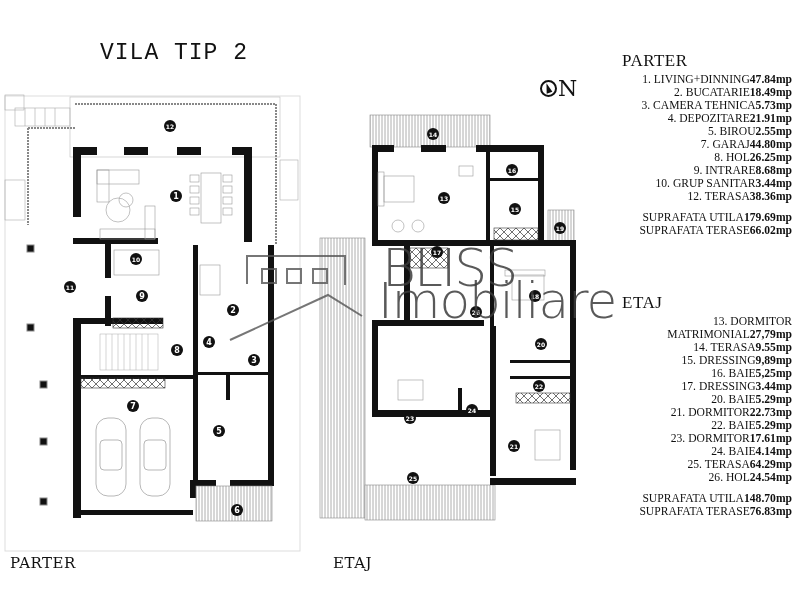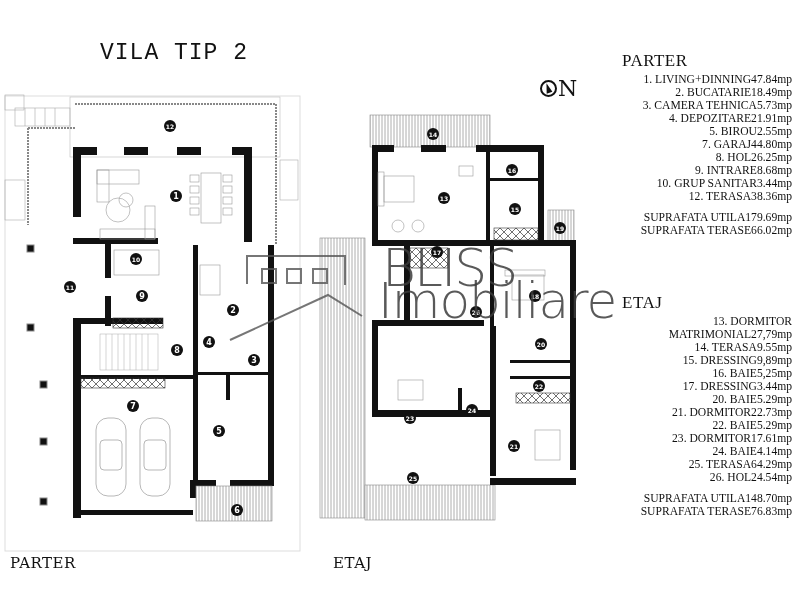--- a/index.html
+++ b/index.html
@@ -7,21 +7,21 @@
          font-family: "DejaVu Serif", "Liberation Serif", serif; color: #111; }
   .title { position: absolute; left: 100px; top: 40px; font-size: 23px; letter-spacing: 1px; font-family: Liberation Mono, monospace; }
   .north { position: absolute; left: 540px; top: 76px; font-size: 22px; display: flex; align-items: center; gap: 1px; }
   .north .ring { width: 17px; height: 17px; border: 2.5px solid #111; border-radius: 50%; position: relative; box-sizing: border-box; }
   .north .ring::after { content: ""; position: absolute; left: 3px; top: 1px; border-left: 3px solid transparent; border-right: 3px solid transparent; border-bottom: 10px solid #111; transform: rotate(-18deg); }
   .plan-label { position: absolute; font-size: 15px; letter-spacing: 0.5px; }
   svg.plan { position: absolute; left: 0; top: 0; }
   .legend { position: absolute; left: 612px; width: 180px; font-family: "Liberation Serif", serif; font-size: 11.6px; line-height: 13px; }
   .legend h2 { margin: 0 0 6px 10px; font-size: 17px; font-weight: normal; letter-spacing: 0.5px; }
   .row { display: flex; justify-content: flex-end; white-space: pre; }
-  .row .v { text-align: right; }
+  .row .v { text-align: right; font-weight: bold; }
   .gap { height: 8px; }
   .wm { position: absolute; font-family: "DejaVu Sans", sans-serif; color: rgba(60,60,60,0.85); font-weight: 200; pointer-events: none; }
 </style>
 </head>
 <body>
 
 <div class="title">VILA TIP 2</div>
 
 <div class="north">
   <span class="ring"></span>

